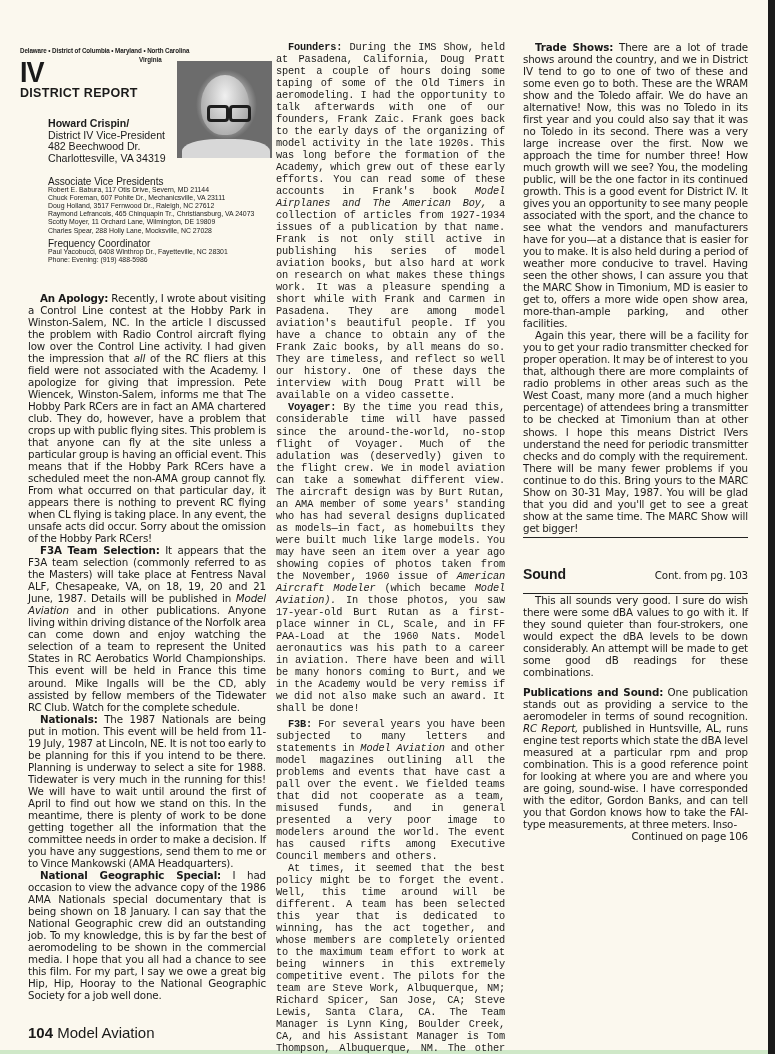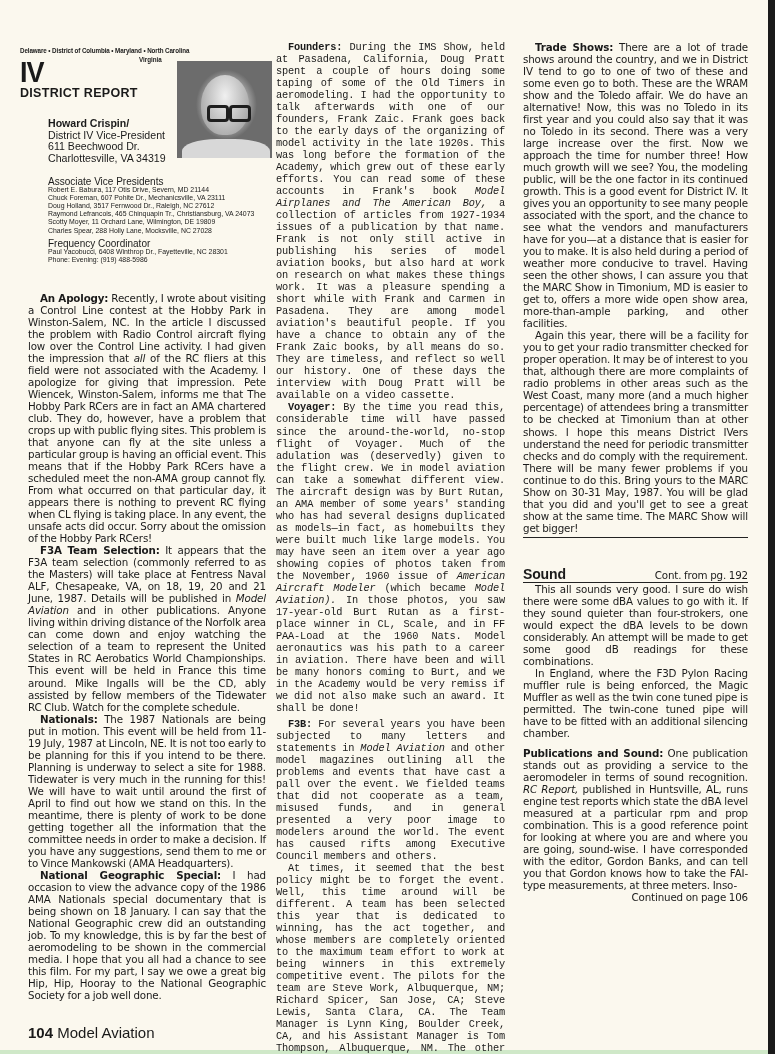--- a/index.html
+++ b/index.html
@@ -62,21 +62,21 @@
     font-family: "Liberation Sans", sans-serif; font-size: 10.6px; line-height: 11.5px;
   }
   .vp-name .n { font-weight: bold; }
   .assoc { position: absolute; left: 48px; top: 178px; font-family: "Liberation Sans", sans-serif; font-size: 6.9px; line-height: 8.1px; width: 225px; }
   .assoc .h { font-weight: normal; font-size: 10px; }
   .assoc .gap { height: 5px; }
 
   .rule { border: 0; border-top: 1.2px solid #222; margin: 3px 0 0 0; }
   .sound-head {
     display: flex; justify-content: space-between; align-items: baseline;
-    margin-top: 30px; border-bottom: 1.2px solid #222; padding-bottom: 1px;
+    margin-top: 30px; border-bottom: 1.2px solid #222; padding-bottom: 12px;
   }
   .sound-title { font-family: "Liberation Sans", sans-serif; font-weight: bold; font-size: 14px; }
   .sound-cont { font-size: 10.3px; }
   .continued { text-align: right; }
   .folio {
     position: absolute; left: 28px; top: 1024px;
     font-family: "Liberation Sans", sans-serif; font-size: 15px;
   }
   .folio .num { font-weight: bold; margin-right: 0; }
 </style>
@@ -93,21 +93,21 @@
   <div class="district-title">DISTRICT REPORT</div>
   <div class="photo">
     <div class="shoulders"></div>
     <div class="head"></div>
     <div class="glasses-l"></div>
     <div class="glasses-r"></div>
   </div>
   <div class="vp-name">
     <div class="n">Howard Crispin/</div>
     <div>District IV Vice-President</div>
-    <div>611 Beechwood Dr.</div>
+    <div>482 Beechwood Dr.</div>
     <div>Charlottesville, VA 34319</div>
   </div>
   <div class="assoc">
     <div class="h">Associate Vice Presidents</div>
     <div>Robert E. Babura, 117 Otis Drive, Severn, MD 21144</div>
     <div>Chuck Foreman, 607 Pohite Dr., Mechanicsville, VA 23111</div>
     <div>Doug Holland, 3517 Fernwood Dr., Raleigh, NC 27612</div>
     <div>Raymond Lefrancois, 465 Chinquapin Tr., Christiansburg, VA 24073</div>
     <div>Scotty Moyer, 11 Orchard Lane, Wilmington, DE 19809</div>
     <div>Charles Spear, 288 Holly Lane, Mocksville, NC 27028</div>
@@ -133,24 +133,23 @@
   <p>At times, it seemed that the best policy might be to forget the event. Well, this time around will be different. A team has been selected this year that is dedicated to winning, has the act together, and whose members are completely oriented to the maximum team effort to work at being winners in this extremely competitive event. The pilots for the team are Steve Work, Albuquerque, NM; Richard Spicer, San Jose, CA; Steve Lewis, Santa Clara, CA. The Team Manager is Lynn King, Boulder Creek, CA, and his Assistant Manager is Tom Thompson, Albuquerque, NM. The other team members are Phil Renaud and Dave Williams, Albuquerque, and Richard Tillman, San Jose.</p>
   <p>At the very least, this team has high hopes of winning the Team Trophy—the team award being given, for the first time, at this World Championship. This is the Dan Pruss Memorial Trophy, and it would be very fitting if the United States Team could win this one for Dan. Best of luck to this outstanding team!</p>
 </div>
 
 <div class="col" id="col3">
   <p><b>Trade Shows:</b> <span>There are a lot of trade shows around the country, and we in District IV tend to go to one of two of these and some even go to both. These are the WRAM show and the Toledo affair. We do have an alternative! Now, this was no Toledo in its first year and you could also say that it was no Toledo in its second. There was a very large increase over the first. Now we approach the time for number three! How much growth will we see? You, the modeling public, will be the one factor in its continued growth. This is a good event for District IV. It gives you an opportunity to see many people associated with the sport, and the chance to see what the vendors and manufacturers have for you—at a distance that is easier for you to make. It is also held during a period of weather more conducive to travel. Having seen the other shows, I can assure you that the MARC Show in Timonium, MD is easier to get to, offers a more wide open show area, more-than-ample parking, and other facilities.</span></p>
   <p>Again this year, there will be a facility for you to get your radio transmitter checked for proper operation. It may be of interest to you that, although there are more complaints of radio problems in other areas such as the West Coast, many more (and a much higher percentage) of attendees bring a transmitter to be checked at Timonium than at other shows. I hope this means District IVers understand the need for periodic transmitter checks and do comply with the requirement. There will be many fewer problems if you continue to do this. Bring yours to the MARC Show on 30-31 May, 1987. You will be glad that you did and you'll get to see a great show at the same time. The MARC Show will get bigger!</p>
   <hr class="rule">
   <div class="sound-head">
     <span class="sound-title">Sound</span>
-    <span class="sound-cont">Cont. from pg. 192</span>
+    <span class="sound-cont">Cont. from pg. 103</span>
   </div>
   <p>This all sounds very good. I sure do wish there were some dBA values to go with it. If they sound quieter than four-strokers, one would expect the dBA levels to be down considerably. An attempt will be made to get some good dB readings for these combinations.</p>
-  <p>In England, where the F3D Pylon Racing muffler rule is being enforced, the Magic Muffler as well as the twin cone tuned pipe is permitted. The twin-cone tuned pipe will have to be fitted with an additional silencing chamber.</p>
   <p class="noindent" style="margin-top:8px"><b>Publications and Sound:</b> <span>One publication stands out as providing a service to the aeromodeler in terms of sound recognition.</span> <i>RC Report,</i> <span>published in Huntsville, AL, runs engine test reports which state the dBA level measured at a particular rpm and prop combination. This is a good reference point for looking at where you are and where you are going, sound-wise. I have corresponded with the editor, Gordon Banks, and can tell you that Gordon knows how to take the FAI-type measurements, at three meters. Inso-</span></p>
   <div class="continued">Continued on page 106</div>
 </div>
 
 <div class="folio">
   <span class="num">104</span>
   <span>Model Aviation</span>
 </div>
 
 </body></html>

